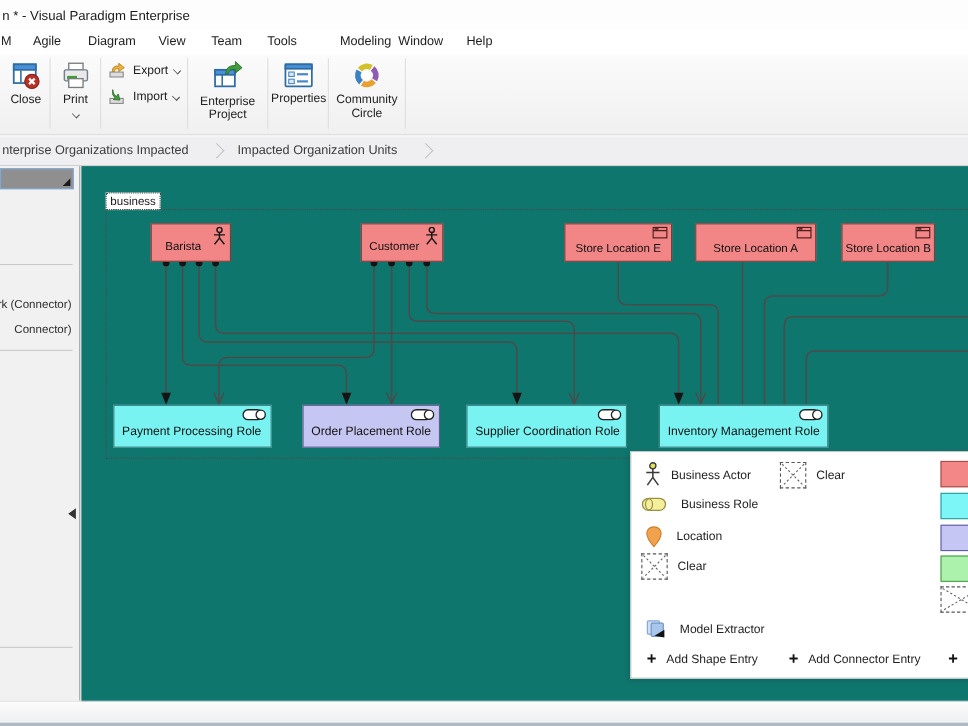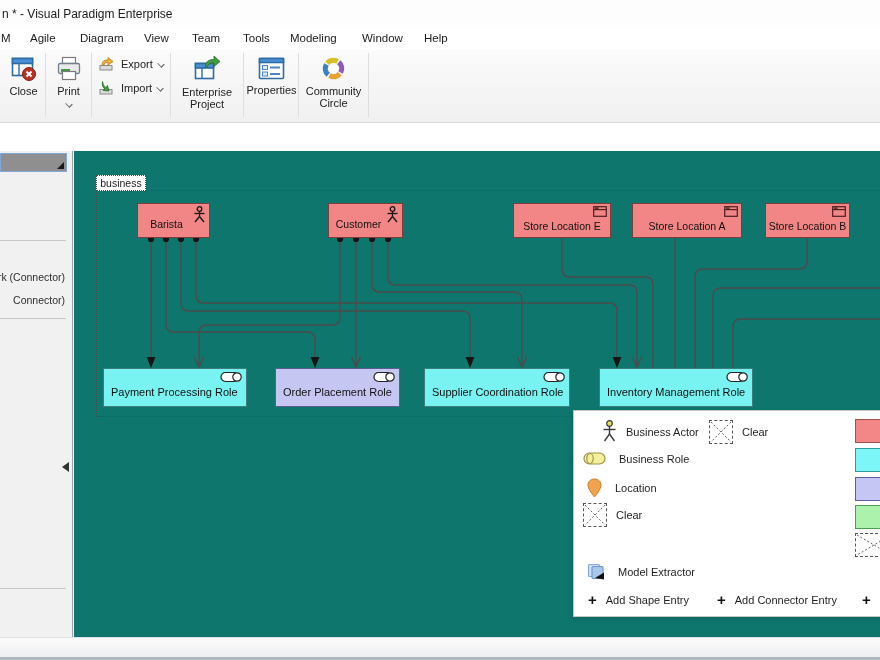--- a/index.html
+++ b/index.html
@@ -87,21 +87,21 @@
     <span class="title-text">n * - Visual Paradigm Enterprise</span>
   </div>
 
   <div class="menubar">
     <span class="menu-item" style="left:1px">M</span>
     <span class="menu-item" style="left:30px">Agile</span>
     <span class="menu-item" style="left:80px">Diagram</span>
     <span class="menu-item" style="left:144px">View</span>
     <span class="menu-item" style="left:192px">Team</span>
     <span class="menu-item" style="left:243px">Tools</span>
-    <span class="menu-item" style="left:290px">Modeling</span>
+    <span class="menu-item" style="left:309px">Modeling</span>
     <span class="menu-item" style="left:362px">Window</span>
     <span class="menu-item" style="left:424px">Help</span>
   </div>
 
   <div class="toolbar">
 
     <div class="tb-btn" style="left:2px; top:6px; width:43px;">
       <svg width="26" height="26" viewBox="0 0 26 26">
         <rect x="1.5" y="2.5" width="20" height="17" fill="#fff" stroke="#2e6da4" stroke-width="1.6"></rect>
         <rect x="1.5" y="2.5" width="20" height="5" fill="#4a90d9" stroke="#2e6da4" stroke-width="1.6"></rect>
@@ -178,20 +178,26 @@
           <circle cx="13.5" cy="13.5" r="8.2" stroke="#d4c02a" stroke-dasharray="11.3 40.2" transform="rotate(220 13.5 13.5)"></circle>
         </g>
         <circle cx="13.5" cy="13.5" r="4.6" fill="#fff"></circle>
       </svg>
       <span class="tb-label">Community</span>
       <span class="tb-label" style="margin-top:0">Circle</span>
     </div>
     <div class="tb-sep" style="left:368px"></div>
   </div>
 
+  <div class="breadcrumbbar">
+    <span class="crumb" style="left:2px">nterprise Organizations Impacted</span>
+    <span class="crumb-chev" style="left:192px"></span>
+    <span class="crumb" style="left:216px">Impacted Organization Units</span>
+    <span class="crumb-chev" style="left:382px"></span>
+  </div>
 
   <div class="main">
 
     <div class="leftpanel">
       <div class="palette-header">
         <div class="palette-header-tri"></div>
       </div>
       <div class="lp-divider" style="top:89px"></div>
       <span class="lp-frag" style="top:120px">ork (Connector)</span>
       <span class="lp-frag" style="top:143px">Connector)</span>
@@ -322,21 +328,21 @@
       <div class="shape role-box role-cyan" style="left:525px; top:217px; width:154px; height:39px;">
         <span>Inventory Management Role</span>
         <svg class="corner-icon" width="23" height="12" viewBox="0 0 23 12">
           <rect x="1" y="1.5" width="17.5" height="9" rx="4.5" fill="#fff" stroke="#222" stroke-width="1.2"></rect>
           <circle cx="17" cy="6" r="4.2" fill="#fff" stroke="#222" stroke-width="1.2"></circle>
         </svg>
       </div>
 
       <div class="popup">
 
-        <div class="pp-item" style="left:28px; top:9px;">
+        <div class="pp-item" style="left:12px; top:9px;">
           <svg width="15" height="23" viewBox="0 0 15 23">
             <circle cx="7.5" cy="3.5" r="2.8" fill="#e4df5a" stroke="#3a3a3a" stroke-width="1.2"></circle>
             <g stroke="#3a3a3a" stroke-width="1.4" fill="none">
               <line x1="7.5" y1="6.3" x2="7.5" y2="14"></line>
               <line x1="1.5" y1="9.5" x2="13.5" y2="9.5"></line>
               <line x1="7.5" y1="14" x2="2.5" y2="21"></line>
                 <line x1="7.5" y1="14" x2="12.5" y2="21"></line>
             </g>
           </svg>
           <span>Business Actor</span>

